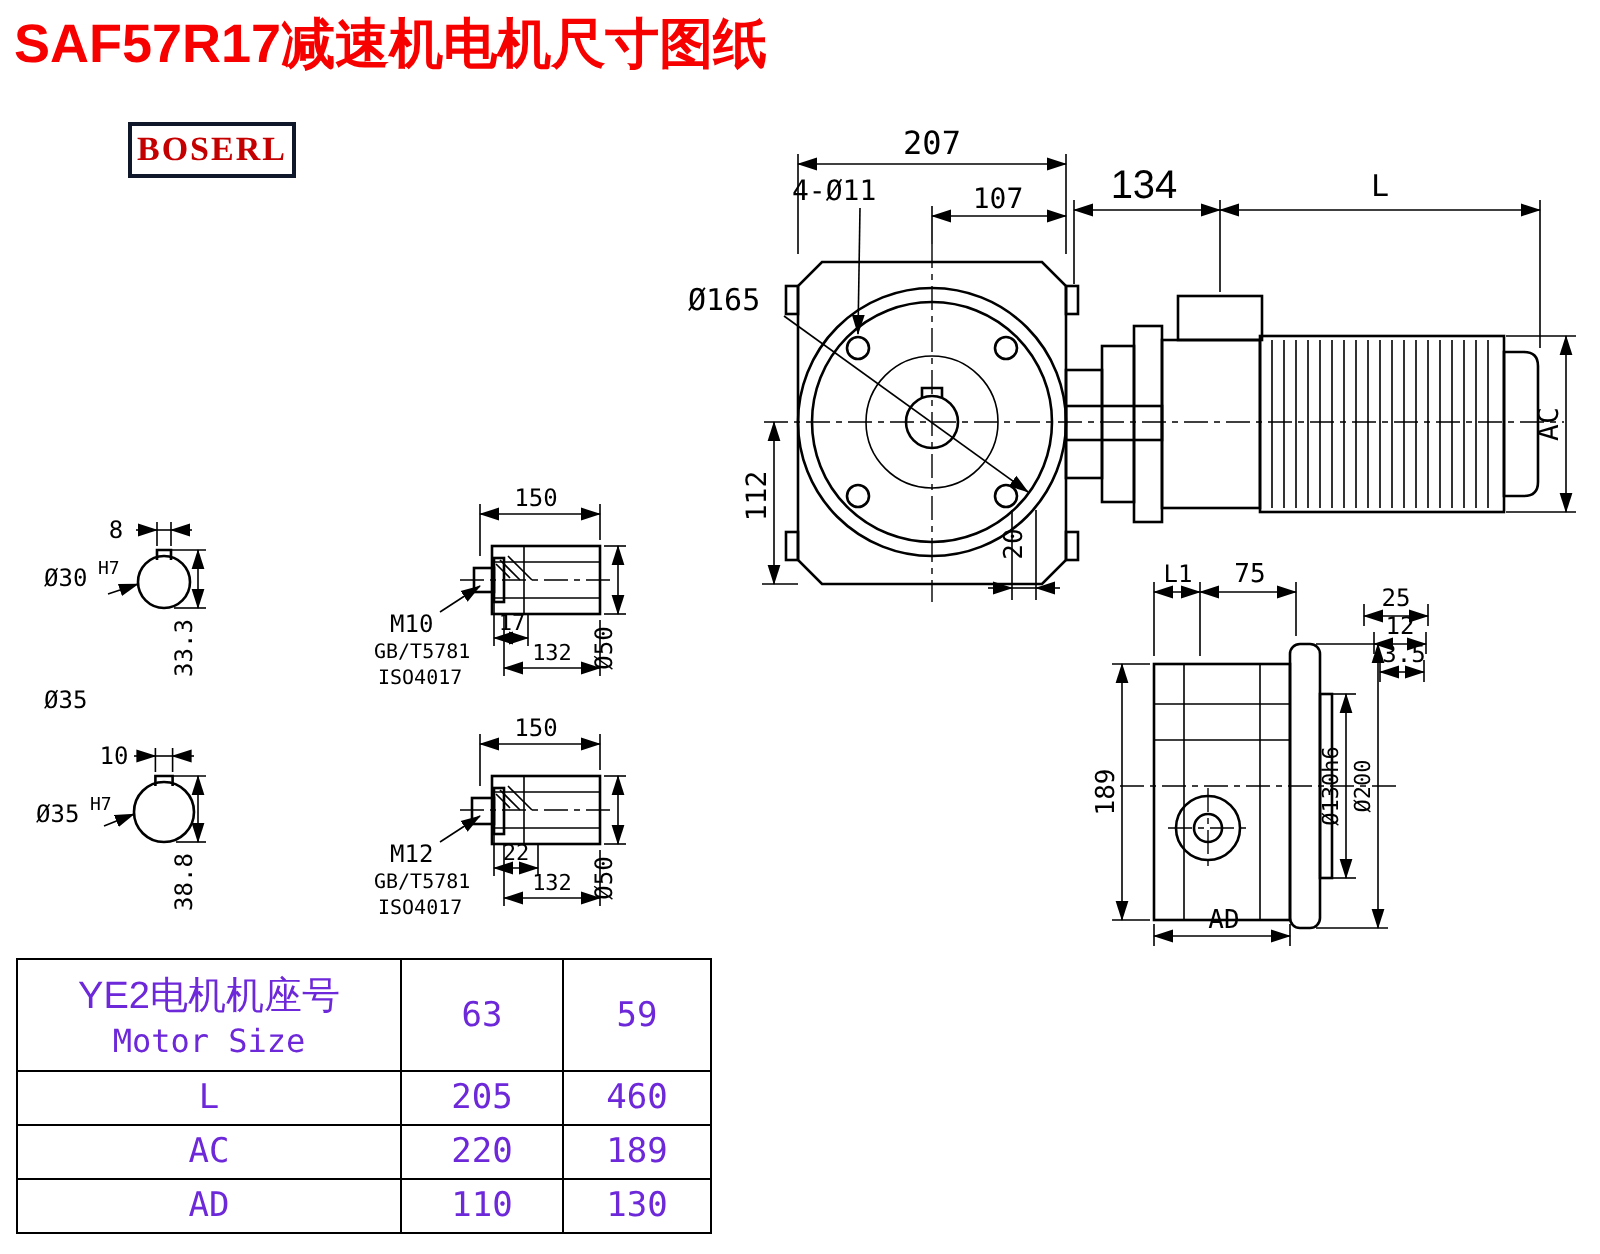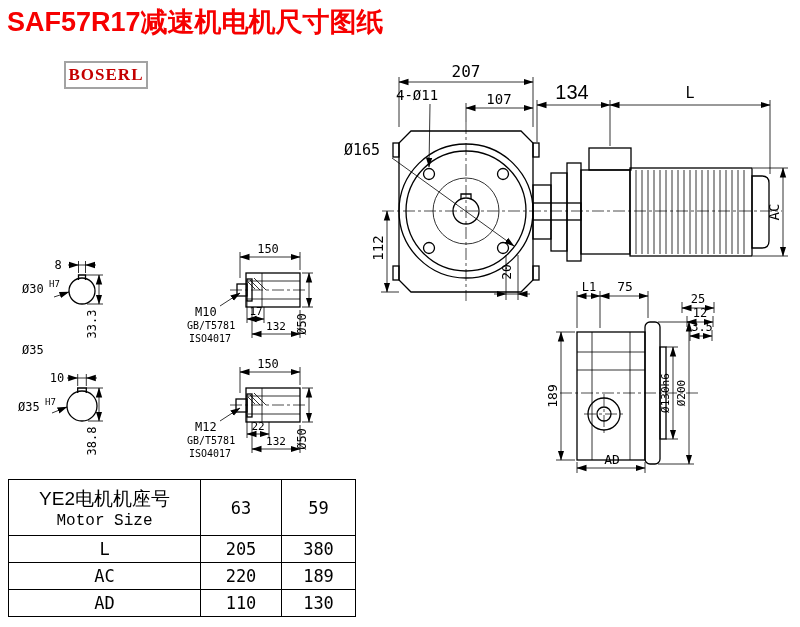--- a/index.html
+++ b/index.html
@@ -4,21 +4,21 @@
 <style>
   * { margin:0; padding:0; box-sizing:border-box; }
   html,body { background:#fff; }
   body { width:800px; height:627px; position:relative; overflow:hidden;
          font-family:"Liberation Sans", sans-serif; }
 
   .title { position:absolute; left:7px; top:4px; font-size:27px; font-weight:bold;
            color:#f60000; white-space:nowrap; }
 
   .logo { position:absolute; left:64px; top:61px; width:84px; height:28px;
-          border:2px solid #a3a3a3; display:flex; align-items:center; justify-content:center;
+          border:2px solid #0f172a; display:flex; align-items:center; justify-content:center;
           background:#fff; }
   .logo span { color:#c40000; font-family:"Liberation Serif", serif; font-weight:bold;
                font-size:17px; letter-spacing:1px; }
 
   svg.drawing { position:absolute; left:0; top:0; }
 
   
   .ln   { stroke:#000; stroke-width:1.3; fill:none; }
   .thin { stroke:#000; stroke-width:0.8; fill:none; }
   .cl   { stroke:#000; stroke-width:0.7; fill:none; stroke-dasharray:12 3 3 3; }
@@ -27,25 +27,25 @@
 
   svg text { fill:#000; font-family:"DejaVu Sans Mono", monospace; font-size:13px; }
   .mid { text-anchor:middle; }
   .t9{font-size:9px}.t10{font-size:10px}.t11{font-size:11px}.t12{font-size:12px}
   .t13{font-size:13px}.t14{font-size:14px}.t15{font-size:15px}.t16{font-size:16px}
   .t20{font-size:20px; font-family:"Liberation Sans",sans-serif;}
 
   table.size { position:absolute; left:8px; top:479px; border-collapse:collapse;
                font-family:"DejaVu Sans Mono", monospace; table-layout:fixed; }
   table.size td { border:1.2px solid #000; text-align:center; vertical-align:middle;
-                  font-size:17px; color:#000000; background:#fff; }
+                  font-size:17px; color:#6d28d9; background:#fff; }
   td.w1{width:192px;} td.w2{width:81px;margin-left:24px;} td.w3{width:74px;}
   tr.hdr td{height:56px;} tr.row td{height:27px;}
   .cn { font-size:19px; font-family:"Liberation Sans",sans-serif; }
-  .en { font-size:16px;font-family:Liberation Mono, monospace; }
+  .en { font-size:16px; }
 </style>
 </head>
 <body>
 
 <h1 class="title">SAF57R17减速机电机尺寸图纸</h1>
 
 <div class="logo">
   <span>BOSERL</span>
 </div>
 
@@ -318,21 +318,21 @@
       <td class="w1">
         <div class="cn">YE2电机机座号</div>
         <div class="en">Motor Size</div>
       </td>
       <td class="w2">63</td>
       <td class="w3">59</td>
     </tr>
     <tr class="row">
       <td class="w1">L</td>
       <td class="w2">205</td>
-      <td class="w3">380</td>
+      <td class="w3">460</td>
     </tr>
     <tr class="row">
       <td class="w1">AC</td>
       <td class="w2">220</td>
       <td class="w3">189</td>
     </tr>
     <tr class="row">
       <td class="w1">AD</td>
       <td class="w2">110</td>
       <td class="w3">130</td>

